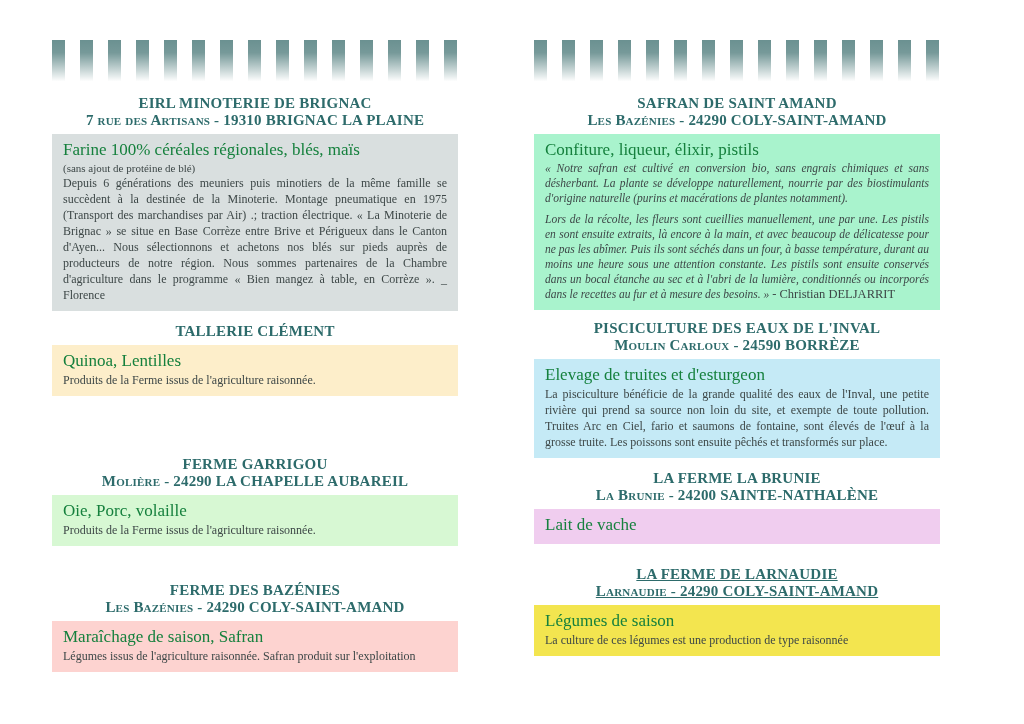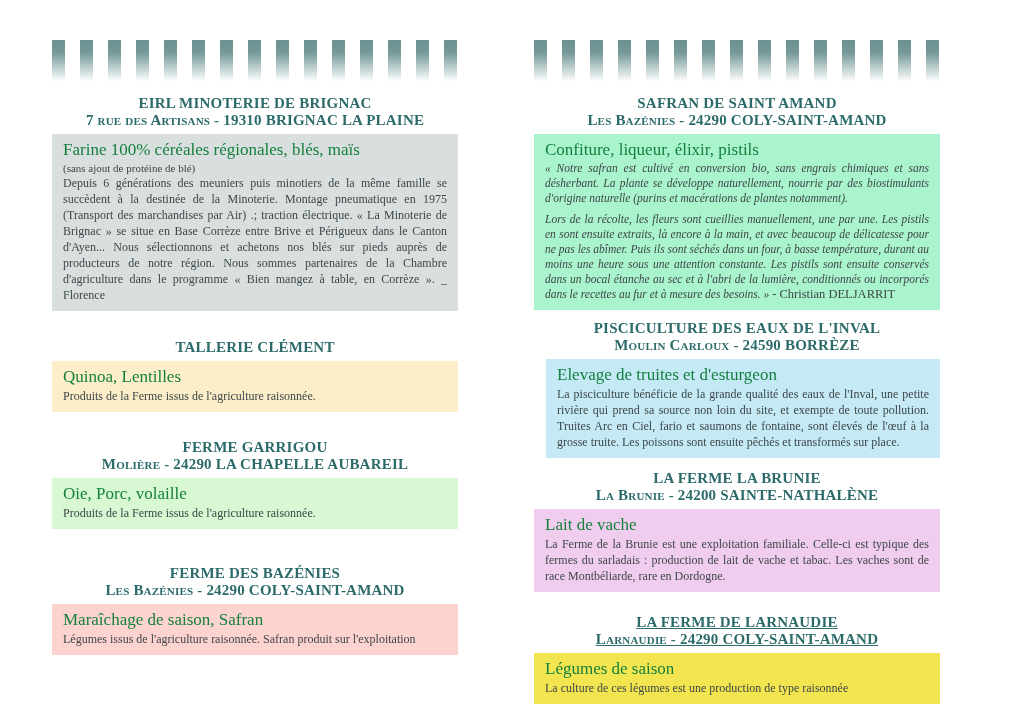--- a/index.html
+++ b/index.html
@@ -56,31 +56,31 @@
       <div class="entry-title">EIRL MINOTERIE DE BRIGNAC</div>
       <div class="entry-subtitle">7 rue des Artisans - 19310 BRIGNAC LA PLAINE</div>
     </div>
     <div class="box" style="background-color: rgb(217, 223, 223);">
       <div class="box-heading">Farine 100% céréales régionales, blés, maïs</div>
       <div class="box-subheading">(sans ajout de protéine de blé)</div>
       <p class="body">Depuis 6 générations des meuniers puis minotiers de la même famille  se succèdent à la destinée de la Minoterie. Montage pneumatique en 1975 (Transport des marchandises par Air) .; traction électrique. « La Minoterie de Brignac » se situe en Base Corrèze entre Brive et Périgueux dans le Canton d'Ayen... Nous sélectionnons et achetons nos blés sur pieds auprès de producteurs de notre région. Nous sommes partenaires de la Chambre d'agriculture dans le programme « Bien mangez à table, en Corrèze ». _ Florence</p>
     </div>
   </section>
 
-  <section class="entry" style="margin-top:28px">
+  <section class="entry" style="margin-top:12px">
     <div class="entry-head" style="color: rgb(45, 107, 107);">
       <div class="entry-title">TALLERIE CLÉMENT</div>
     </div>
     <div class="box" style="background-color: rgb(253, 238, 202);">
       <div class="box-heading">Quinoa, Lentilles</div>
       <p class="body">Produits de la Ferme issus de l'agriculture raisonnée.</p>
     </div>
   </section>
 
-  <section class="entry" style="margin-top:27px">
+  <section class="entry" style="margin-top:60px">
     <div class="entry-head" style="color: rgb(45, 107, 107);">
       <div class="entry-title">FERME GARRIGOU</div>
       <div class="entry-subtitle">Molière - 24290 LA CHAPELLE AUBAREIL</div>
     </div>
     <div class="box" style="background-color: rgb(215, 248, 211);">
       <div class="box-heading">Oie, Porc, volaille</div>
       <p class="body">Produits de la Ferme issus de l'agriculture raisonnée.</p>
     </div>
   </section>
 
@@ -109,34 +109,33 @@
       <p class="body small-body italic">« Notre safran est cultivé en conversion bio, sans engrais chimiques et sans désherbant. La plante se développe naturellement, nourrie par des biostimulants d'origine naturelle (purins et macérations de plantes notamment).</p>
       <p class="body small-body italic"><span>Lors de la récolte, les fleurs sont cueillies manuellement, une par une. Les pistils en sont ensuite extraits, là encore à la main, et avec beaucoup de délicatesse pour ne pas les abîmer. Puis ils sont séchés dans un four, à basse température, durant au moins une heure sous une attention constante. Les pistils sont ensuite conservés dans un bocal étanche au sec et à l'abri de la lumière, conditionnés ou incorporés dans le recettes au fur et à mesure des besoins. »</span> <span class="roman">- Christian DELJARRIT</span></p>
     </div>
   </section>
 
   <section class="entry" style="margin-top:10px">
     <div class="entry-head" style="color: rgb(45, 107, 107);">
       <div class="entry-title">PISCICULTURE DES EAUX DE L'INVAL</div>
       <div class="entry-subtitle">Moulin Carloux - 24590 BORRÈZE</div>
     </div>
-    <div class="box" style="background-color: rgb(197, 234, 246); margin-left: 12px;">
+    <div class="box" style="background-color: rgb(197, 234, 246);">
       <div class="box-heading">Elevage de truites et d'esturgeon</div>
       <p class="body">La pisciculture bénéficie de la grande qualité des eaux de l'Inval, une petite rivière qui prend sa source non loin du site, et exempte de toute pollution. Truites Arc en Ciel, fario et saumons de fontaine, sont élevés de l'œuf à la grosse truite. Les poissons sont ensuite pêchés et transformés sur place.</p>
     </div>
   </section>
 
   <section class="entry" style="margin-top:12px">
     <div class="entry-head" style="color: rgb(45, 107, 107);">
       <div class="entry-title">LA FERME LA BRUNIE</div>
       <div class="entry-subtitle">La Brunie - 24200 SAINTE-NATHALÈNE</div>
     </div>
     <div class="box" style="background-color: rgb(240, 205, 239);">
       <div class="box-heading">Lait de vache</div>
-      <p class="body">La Ferme de la Brunie est une exploitation familiale. Celle-ci est typique des fermes du sarladais : production de lait de vache et tabac. Les vaches sont de race Montbéliarde, rare en Dordogne.</p>
     </div>
   </section>
 
   <section class="entry" style="margin-top:22px">
     <div class="entry-head" style="color: rgb(45, 107, 107); text-decoration: underline;">
       <div class="entry-title">LA FERME DE LARNAUDIE</div>
       <div class="entry-subtitle">Larnaudie - 24290 COLY-SAINT-AMAND</div>
     </div>
     <div class="box" style="background-color: rgb(243, 229, 79);">
       <div class="box-heading">Légumes de saison</div>

